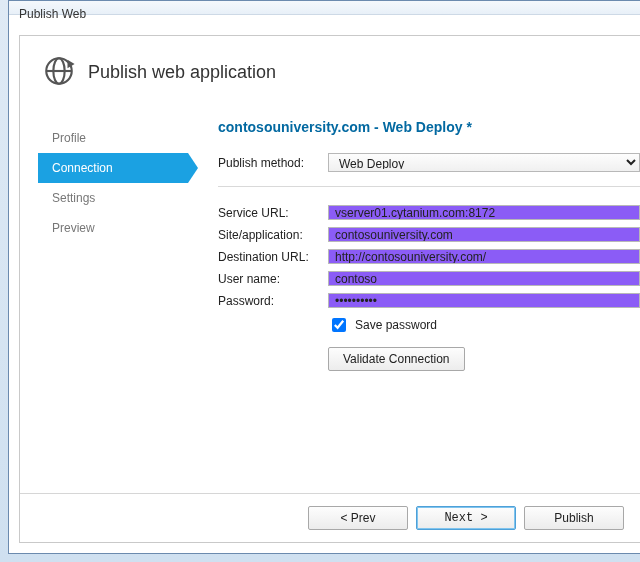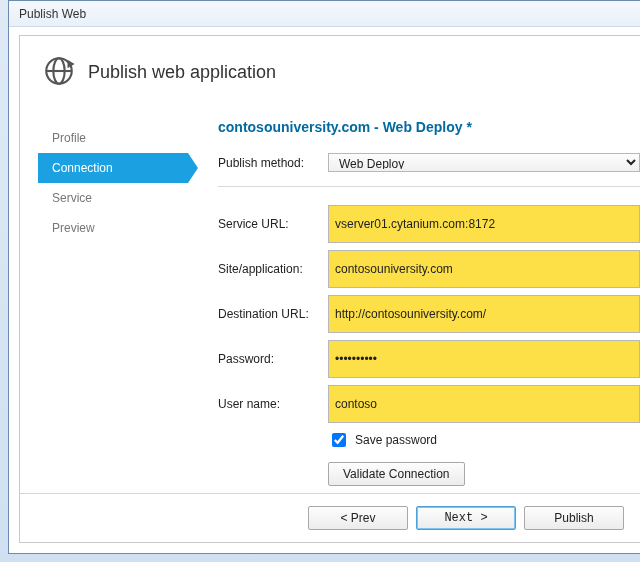--- a/index.html
+++ b/index.html
@@ -4,21 +4,21 @@
 <style>
   * { box-sizing: border-box; }
   html, body { margin: 0; padding: 0; font-family: "Segoe UI", Tahoma, sans-serif; font-size: 12px; color: #222; }
   body { background: linear-gradient(#dfeaf5, #cfe0f0); width: 640px; height: 562px; overflow: hidden; }
   .window {
     position: absolute; left: 8px; top: 0; right: 0; bottom: 8px;
     background: #fff; border: 1px solid #6b8aae; border-right: none; border-bottom-width:1px;
     box-shadow: 0 0 0 1px #fff inset;
   }
   .titlebar {
-    height: 26px; line-height: 26px; padding: 0 10px;
+    height: 14px; line-height: 26px; padding: 0 10px;
     background: linear-gradient(#f4f8fc, #e8f0f8);
     border-bottom: 1px solid #cdd9e6; font-size: 12px; color: #333;
   }
   .content { position: absolute; top: 34px; left: 10px; right: 0; bottom: 10px; background: #fff; border: 1px solid #c9c9c9; border-right:none;}
   .header { display: flex; align-items: center; gap: 12px; padding: 18px 22px 14px 22px; }
   .header svg { width: 34px; height: 34px; }
   .header-title { font-size: 18px; color: #333; font-weight: 400; }
   .body { display: flex; padding: 0 0 0 18px; }
   .sidebar { width: 150px; padding-top: 18px; }
   .side-item {
@@ -31,21 +31,21 @@
     content: ""; position: absolute; right: -10px; top: 0; width: 0; height: 0;
     border-top: 15px solid transparent; border-bottom: 15px solid transparent; border-left: 10px solid #1ba1e2;
   }
   .main { flex: 1; padding: 14px 0 0 30px; }
   .main-title { font-size: 14px; font-weight: 700; color: #0369a1; margin-bottom: 18px; }
   .row { display: flex; align-items: center; margin-bottom: 7px; }
   .row .label { width: 110px; color: #222; }
   .row .field { flex: 1; }
   .hr { border: none; border-top: 1px solid #d9d9d9; margin: 14px 0 18px 0; }
   input[type="text"], input[type="password"], select {
-    width: 100%; height: 38px; border: 1px solid #b8b8b8; background: #fde047;
+    width: 100%; height: 15px; border: 1px solid #b8b8b8; background: #8b5cf6;
     font-family: inherit; font-size: 12px; padding: 2px 6px; color: #222;
   }
   select { height: 19px; background: linear-gradient(#fdfdfd,#f0f0f0); }
   .indent { margin-left: 110px; margin-bottom: 12px; }
   .check { display: flex; align-items: center; gap: 6px; }
   .check input { width: 14px; height: 14px; }
   button.btn {
     height: 24px; min-width: 100px; border: 1px solid #a8a8a8; background: linear-gradient(#fdfdfd,#ececec);
     font-family: inherit; font-size: 12px; color: #222; padding: 0 14px; border-radius: 2px; cursor: default;
   }
@@ -71,21 +71,21 @@
           <path d="M36 8 L46 14 L36 20" fill="#555" stroke="none"></path>
         </svg>
       </span>
       <span class="header-title">Publish web application</span>
     </div>
 
     <div class="body">
       <div class="sidebar">
         <div class="side-item">Profile</div>
         <div class="side-item active">Connection</div>
-        <div class="side-item">Service</div>
+        <div class="side-item">Settings</div>
         <div class="side-item">Preview</div>
       </div>
 
       <div class="main">
         <div class="main-title">contosouniversity.com - Web Deploy *</div>
 
         <div class="row">
           <div class="label">Publish method:</div>
           <div class="field">
             <select>
@@ -105,27 +105,27 @@
           <div class="label">Site/application:</div>
           <div class="field"><input type="text" value="contosouniversity.com" style=""></div>
         </div>
 
         <div class="row">
           <div class="label">Destination URL:</div>
           <div class="field"><input type="text" value="http://contosouniversity.com/" style=""></div>
         </div>
 
         <div class="row">
-          <div class="label">Password:</div>
-          <div class="field"><input type="password" value="••••••••••" style=""></div>
+          <div class="label">User name:</div>
+          <div class="field"><input type="text" value="contoso" style=""></div>
         </div>
 
         <div class="row">
-          <div class="label">User name:</div>
-          <div class="field"><input type="text" value="contoso" style=""></div>
+          <div class="label">Password:</div>
+          <div class="field"><input type="password" value="••••••••••" style=""></div>
         </div>
 
         <div class="indent check">
           <input type="checkbox" checked="" style="">
           <span>Save password</span>
         </div>
 
         <div class="indent">
           <button class="btn" style="min-width:130px">Validate Connection</button>
         </div>

